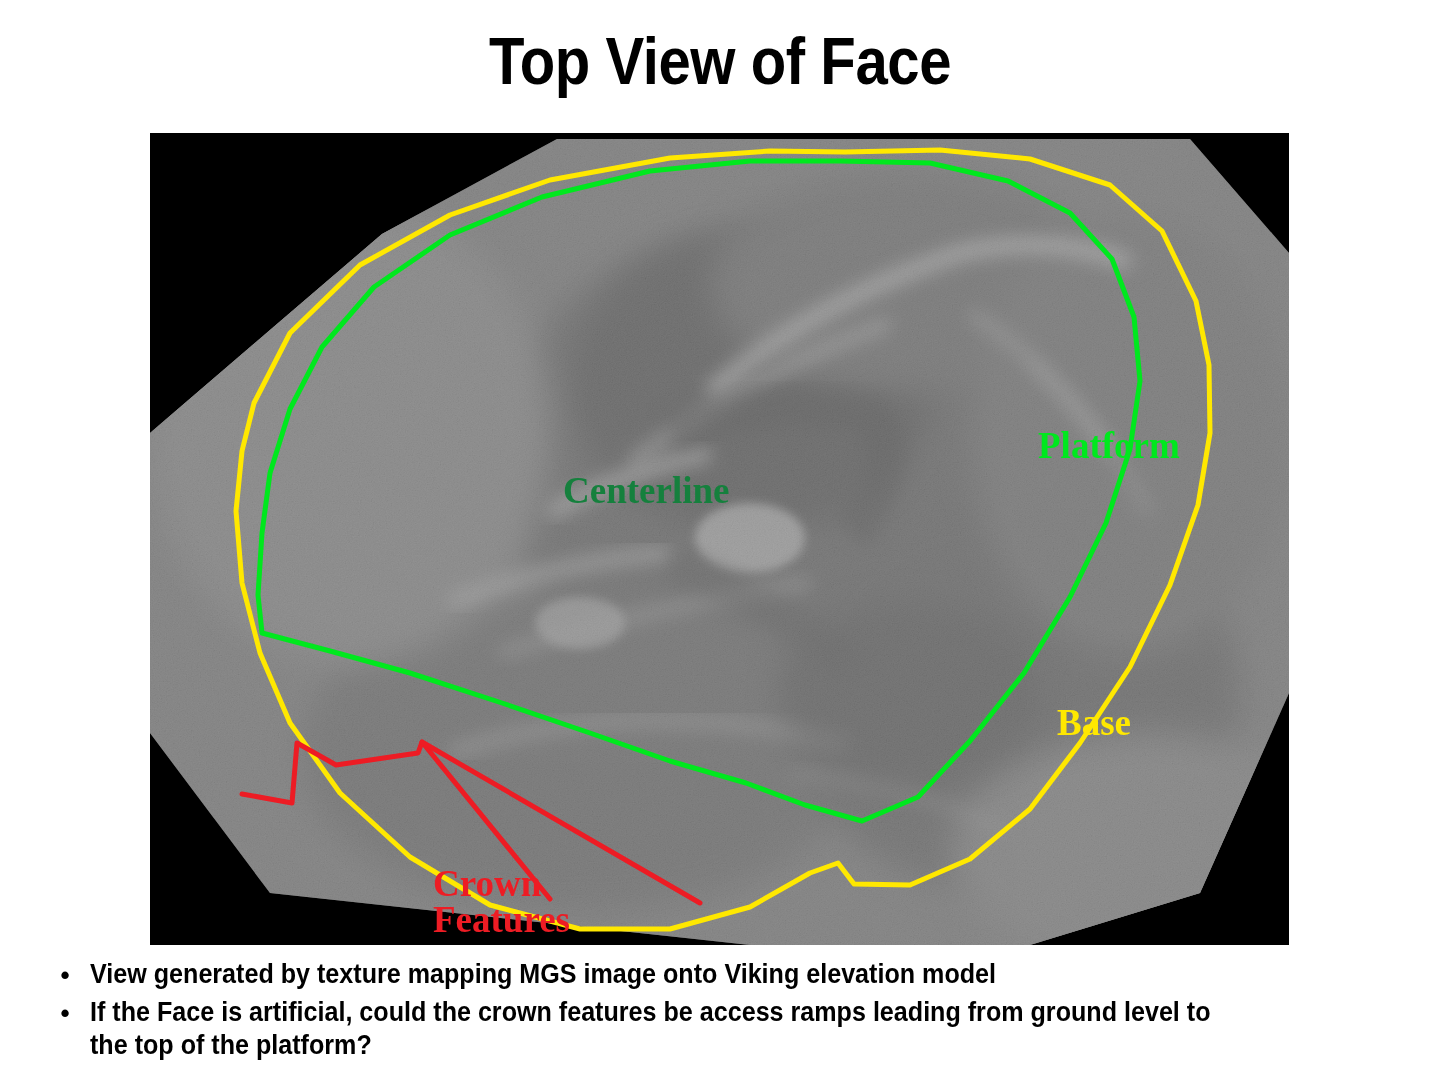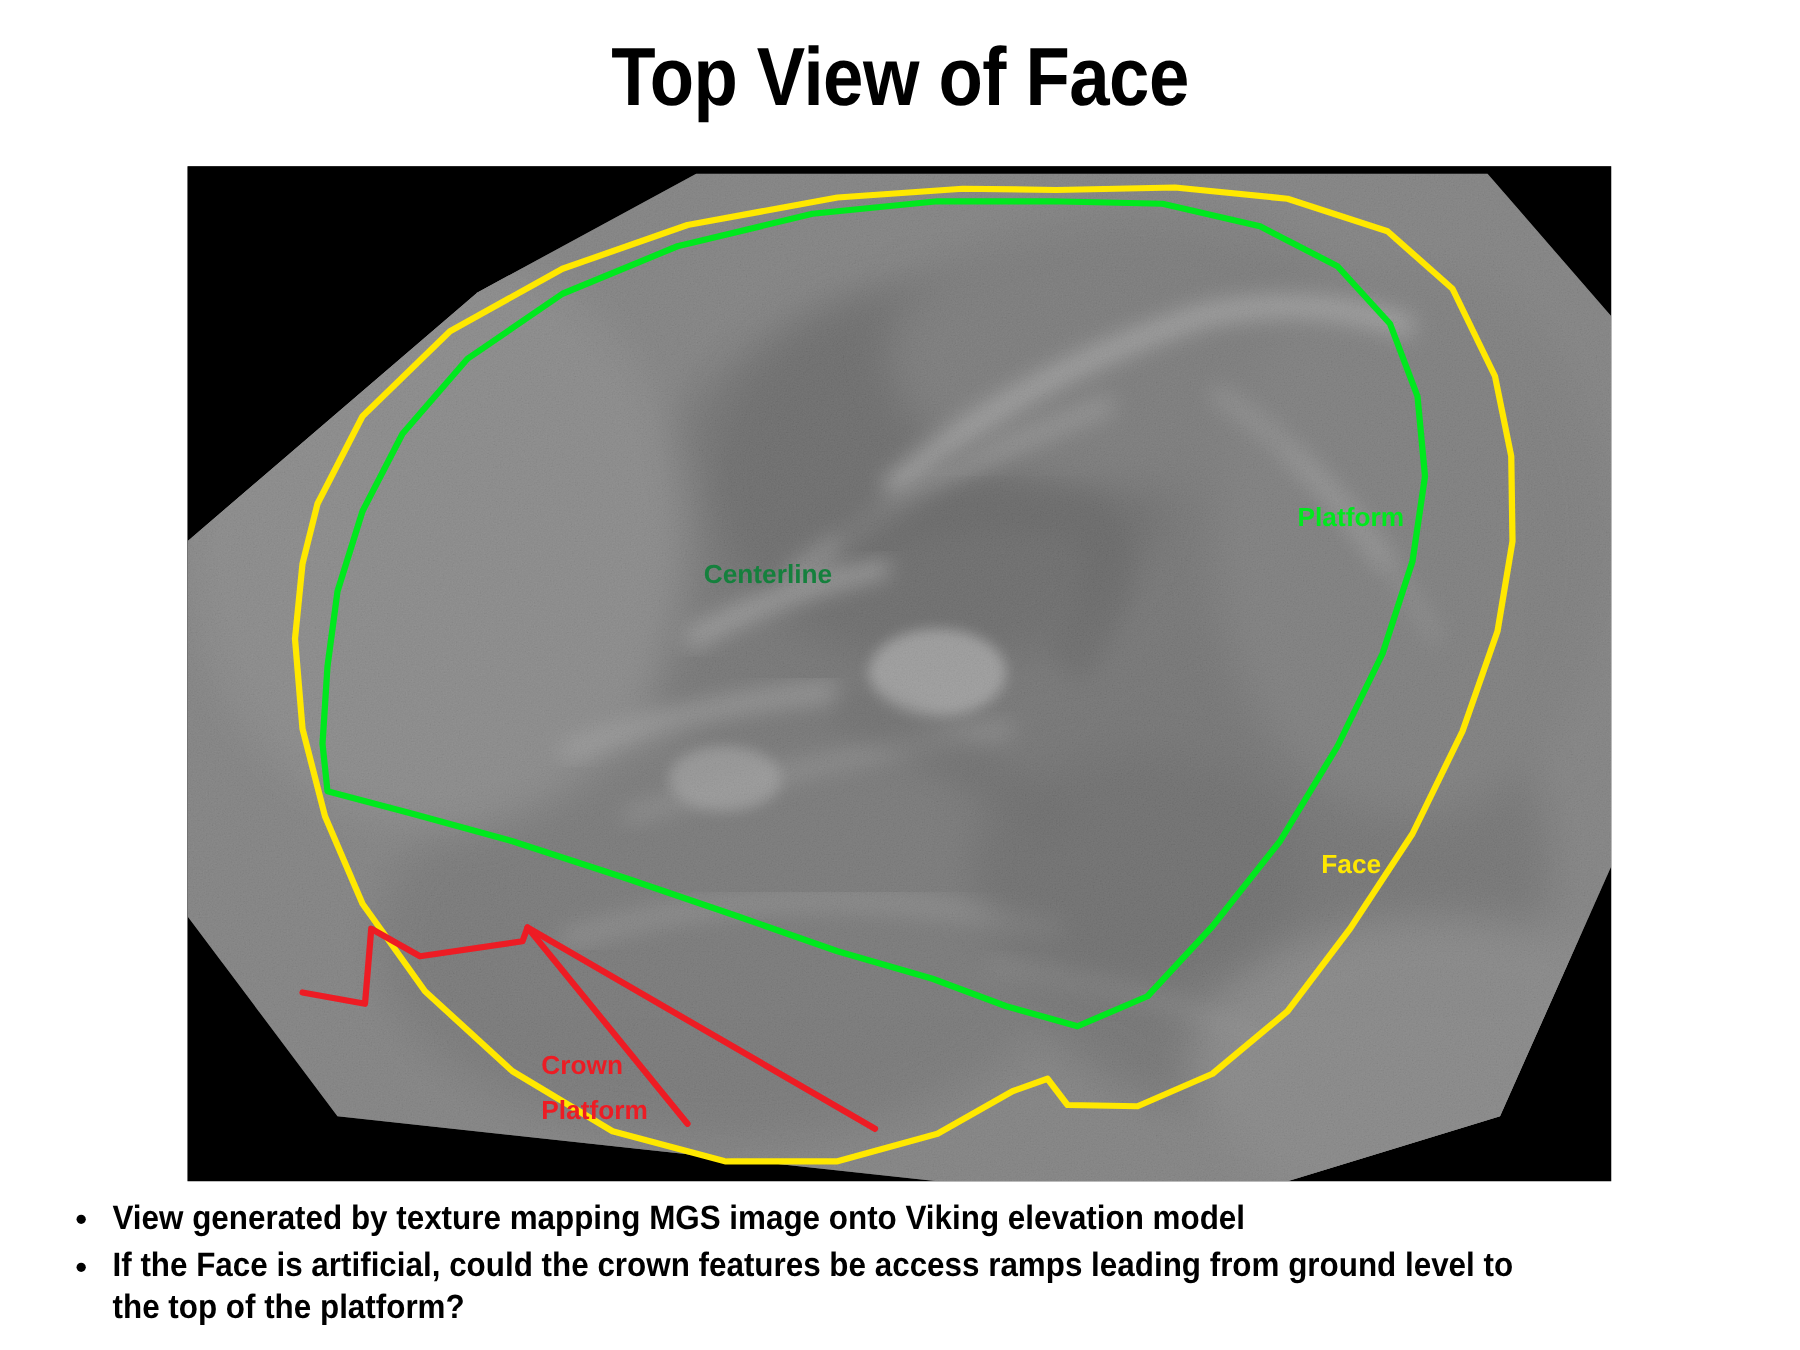--- a/index.html
+++ b/index.html
@@ -45,26 +45,27 @@
   }
   #figure svg {
     display: block;
     width: 1139px;
     height: 812px;
   }
 
   
   .map-label {
     position: absolute;
-    font-family: Liberation Sans, sans-serif;
-    font-weight: bold;
-    font-size: 21px;
+    font-family: Liberation Serif, serif;
+    font-weight: bold;
+    font-size: 37px;
     line-height: 36px;
     white-space: pre-line;
     letter-spacing: 0px;
+    margin-top: 31px;
   }
   #label-platform {
     left: 888px;
     top: 264px;
     color: #00e81e;
   }
   #label-centerline {
     left: 413px;
     top: 309px;
     color: #15803d;
@@ -263,24 +264,24 @@
                L 272,609
                L 400,766"></path>
       <path d="M 272,609 L 550,770"></path>
     </g>
   </svg>
 
   <div class="map-label" id="label-platform">Platform</div>
 
   <div class="map-label" id="label-centerline">Centerline</div>
 
-  <div class="map-label" id="label-base">Face</div>
+  <div class="map-label" id="label-base">Base</div>
 
   <div class="map-label" id="label-crown">Crown
-Platform</div>
+Features</div>
 </div>
 
 <div id="bullets">
 
   <div class="bullet-row">
     <span class="bullet-dot">•</span>
     <span class="bullet-text">View generated by texture mapping MGS image onto Viking elevation model</span>
   </div>
 
   <div class="bullet-row">

